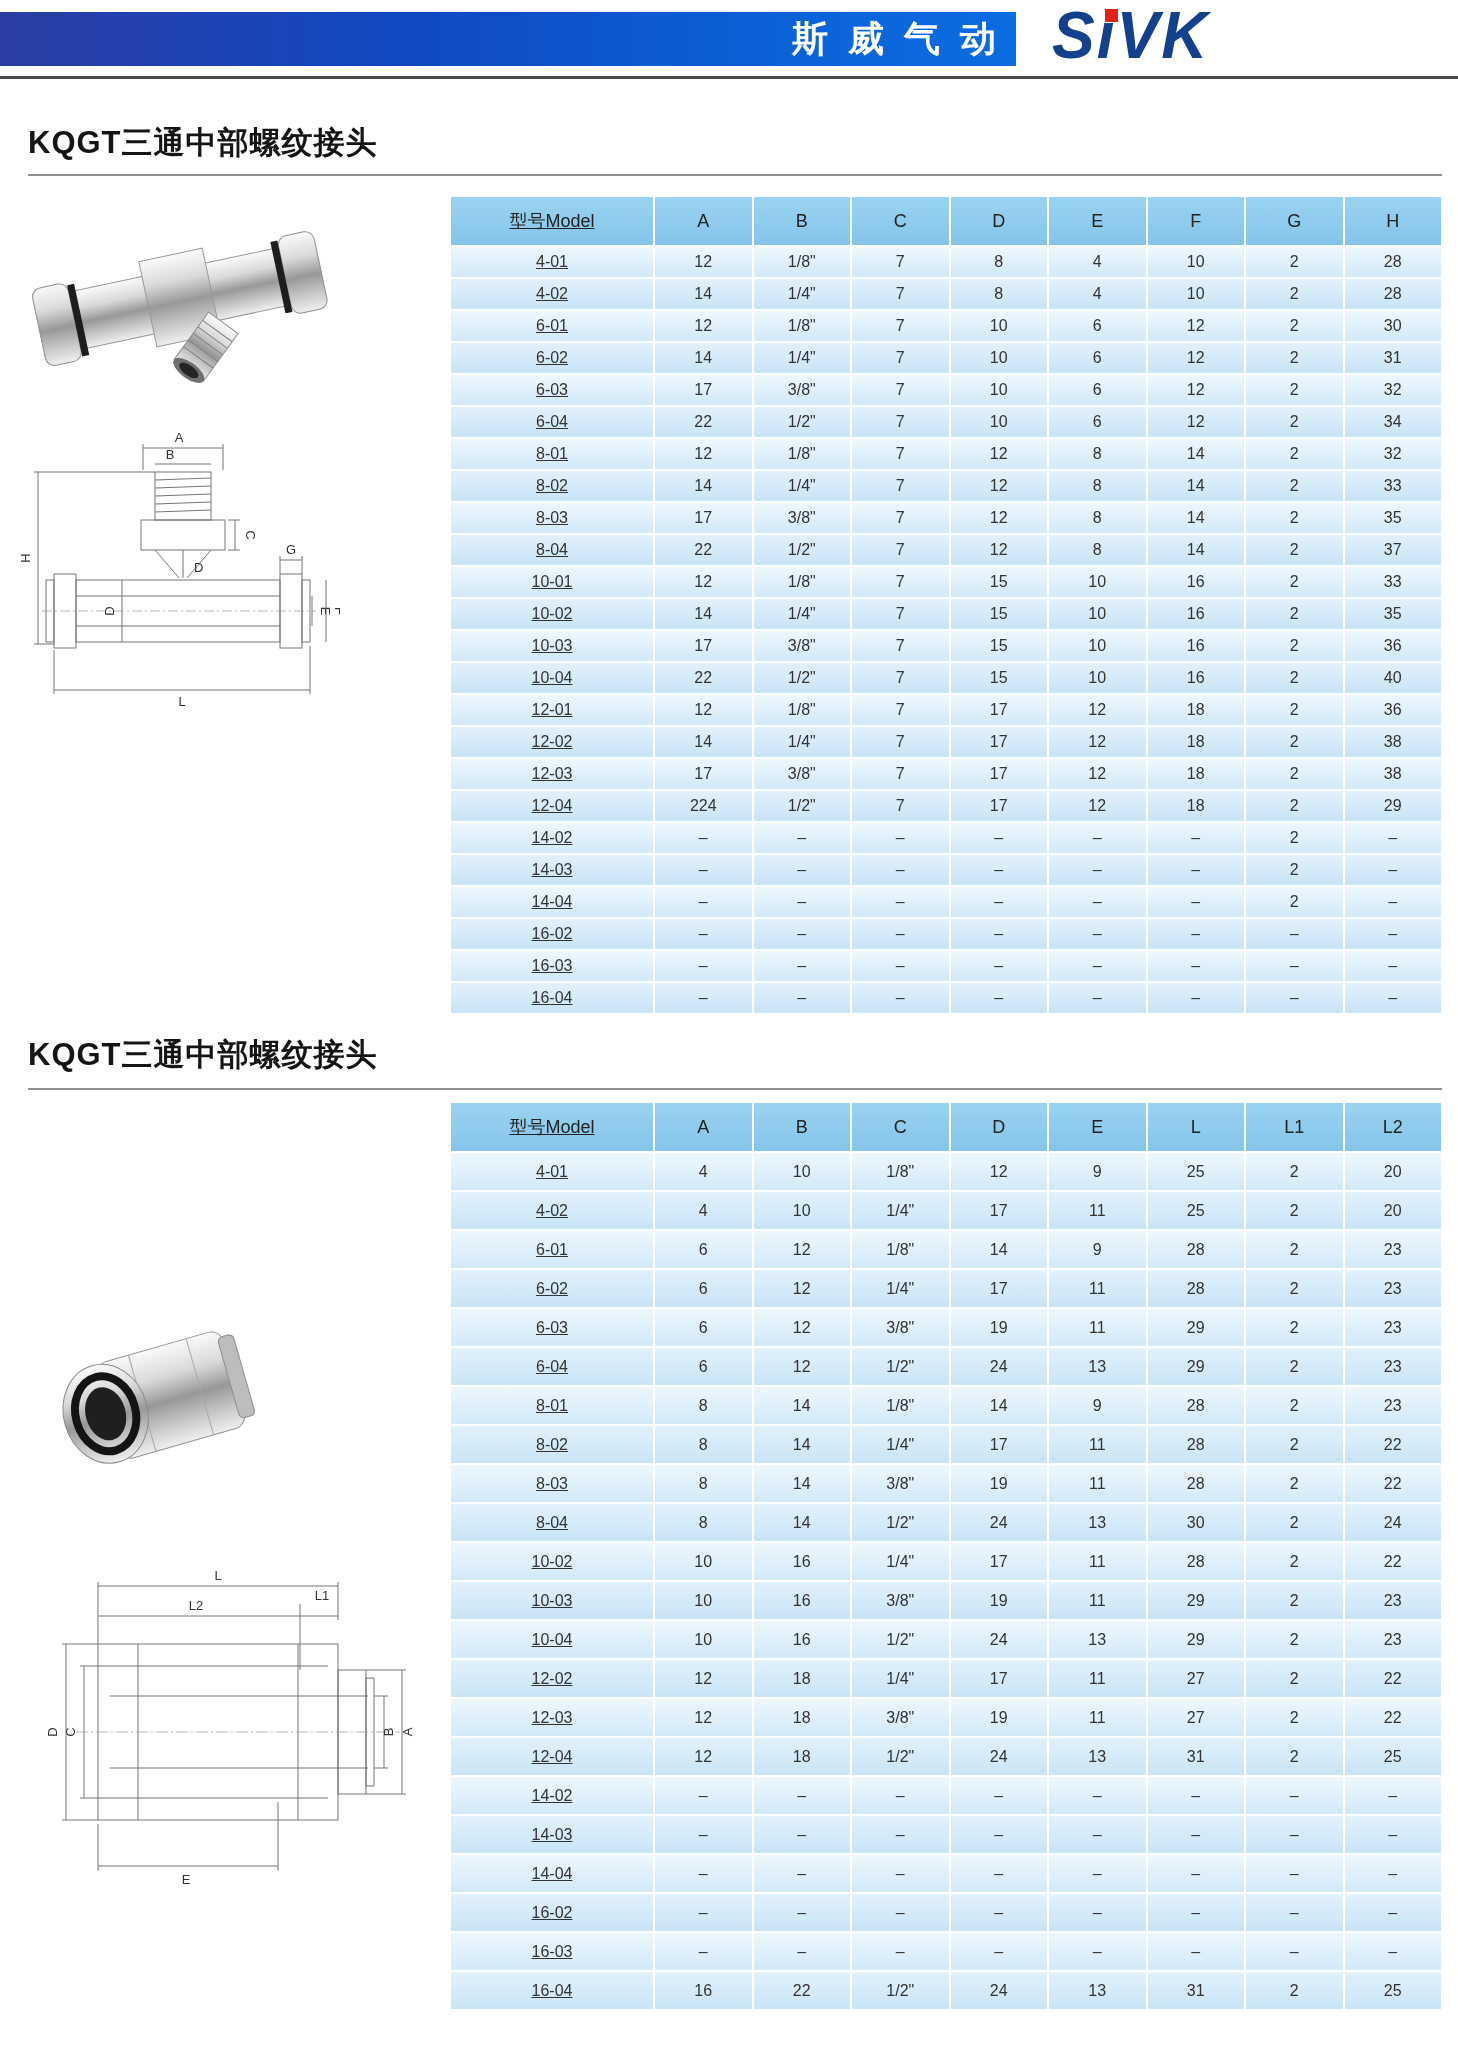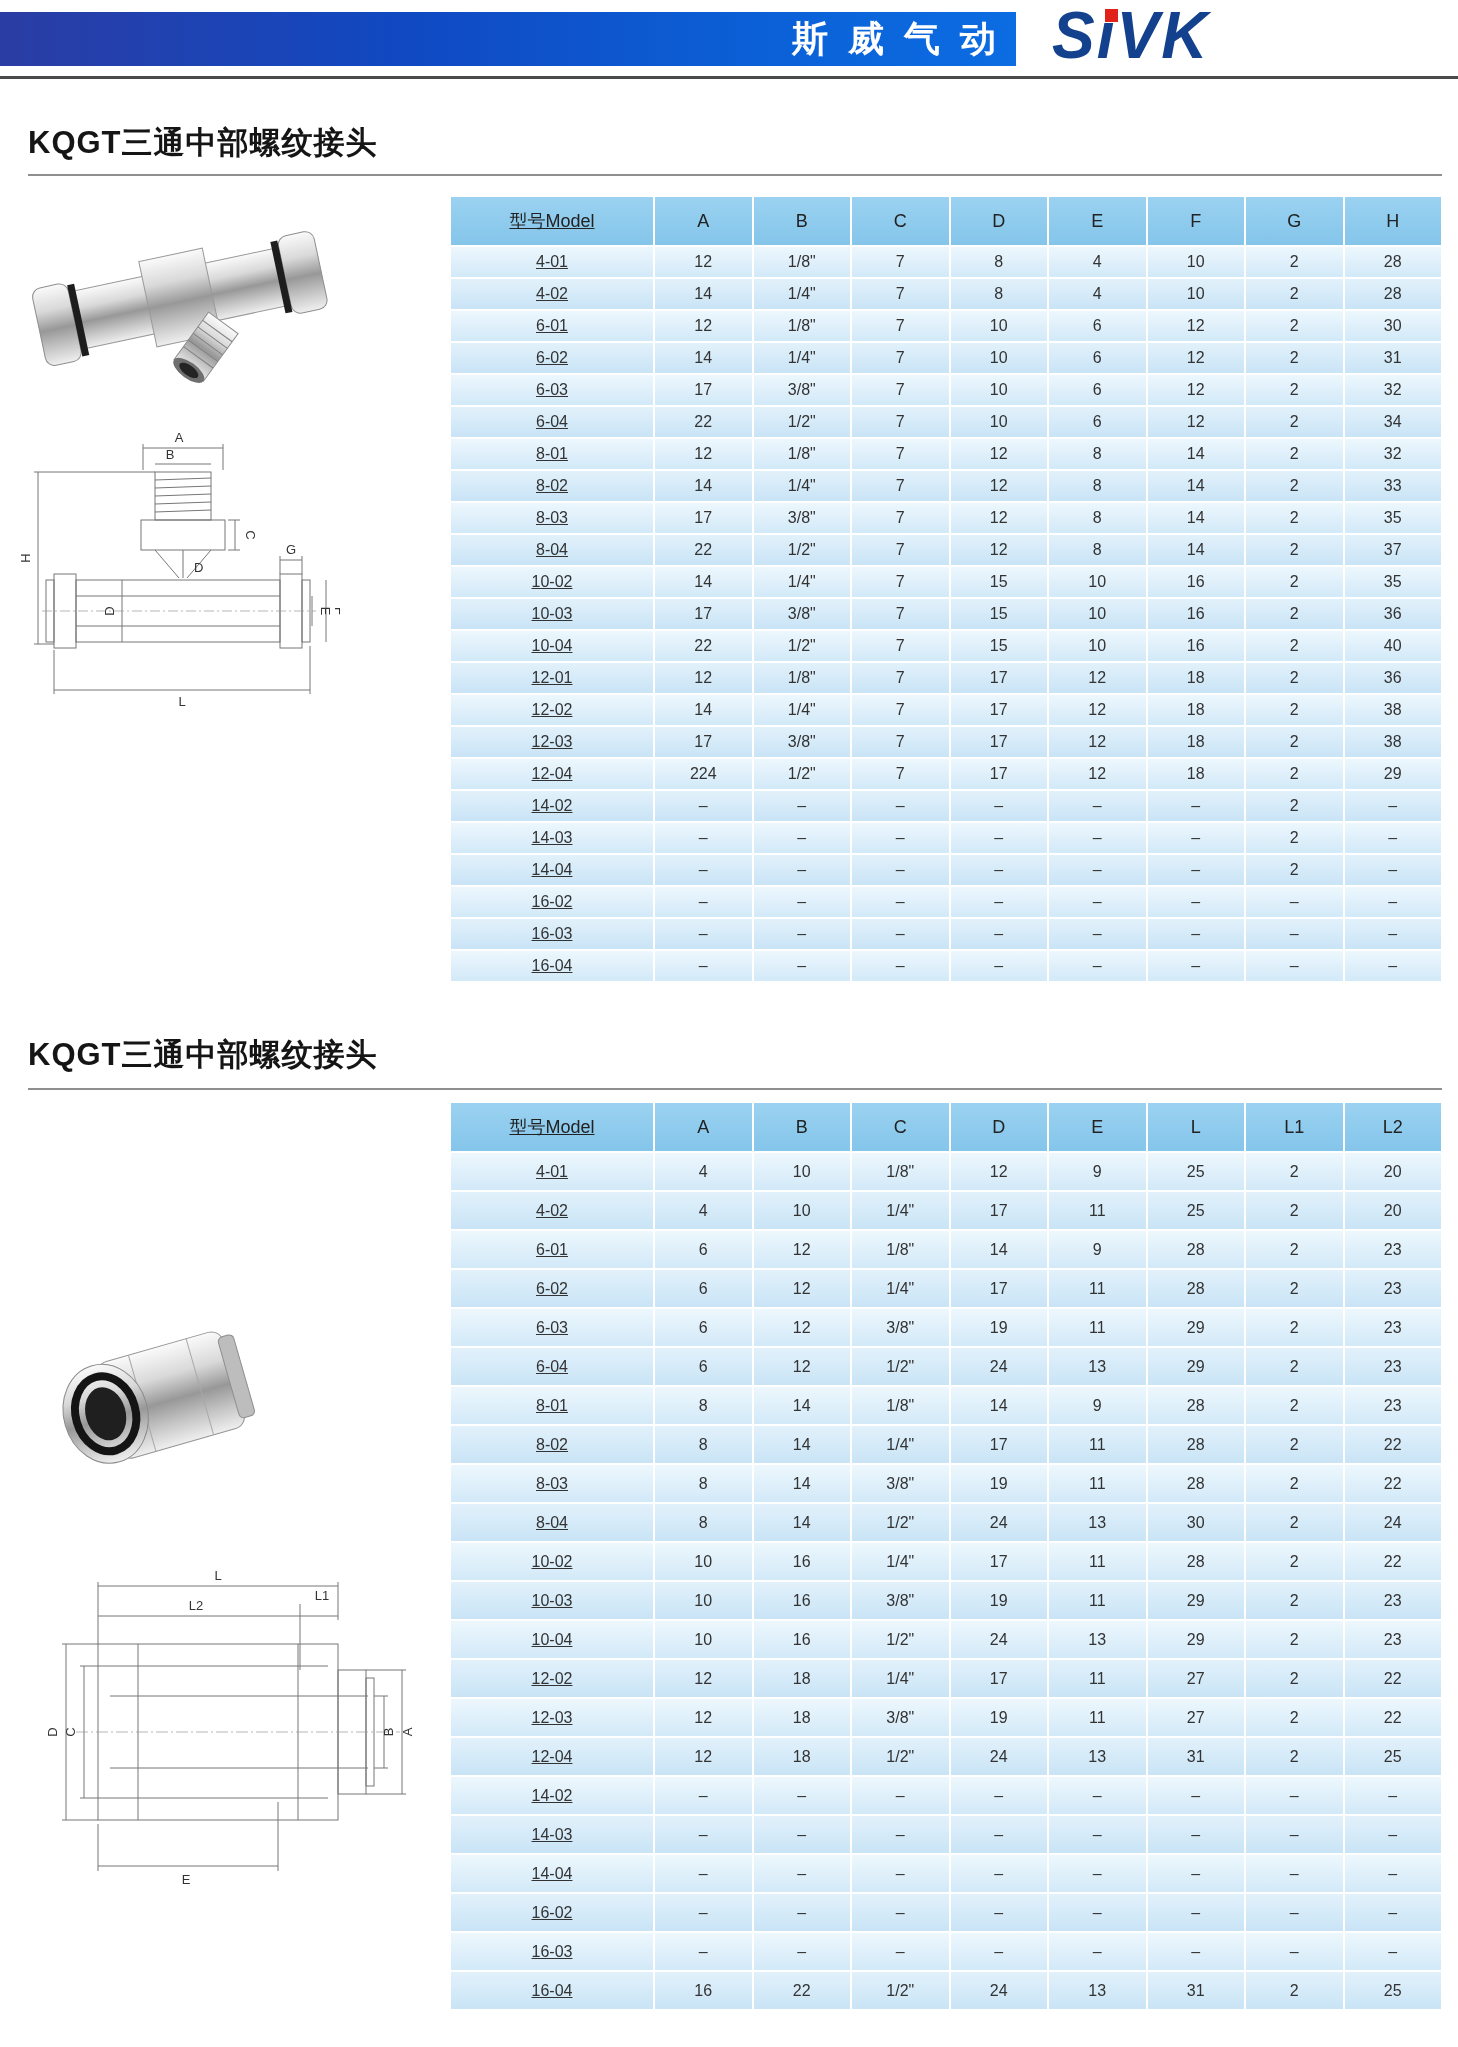--- a/index.html
+++ b/index.html
@@ -278,20 +278,31 @@
           <td>22</td>
           <td>1/2"</td>
           <td>7</td>
           <td>12</td>
           <td>8</td>
           <td>14</td>
           <td>2</td>
           <td>37</td>
         </tr>
         <tr>
+          <td>10-01</td>
+          <td>12</td>
+          <td>1/8"</td>
+          <td>7</td>
+          <td>15</td>
+          <td>10</td>
+          <td>16</td>
+          <td>2</td>
+          <td>33</td>
+        </tr>
+        <tr>
           <td>10-02</td>
           <td>14</td>
           <td>1/4"</td>
           <td>7</td>
           <td>15</td>
           <td>10</td>
           <td>16</td>
           <td>2</td>
           <td>35</td>
         </tr>

